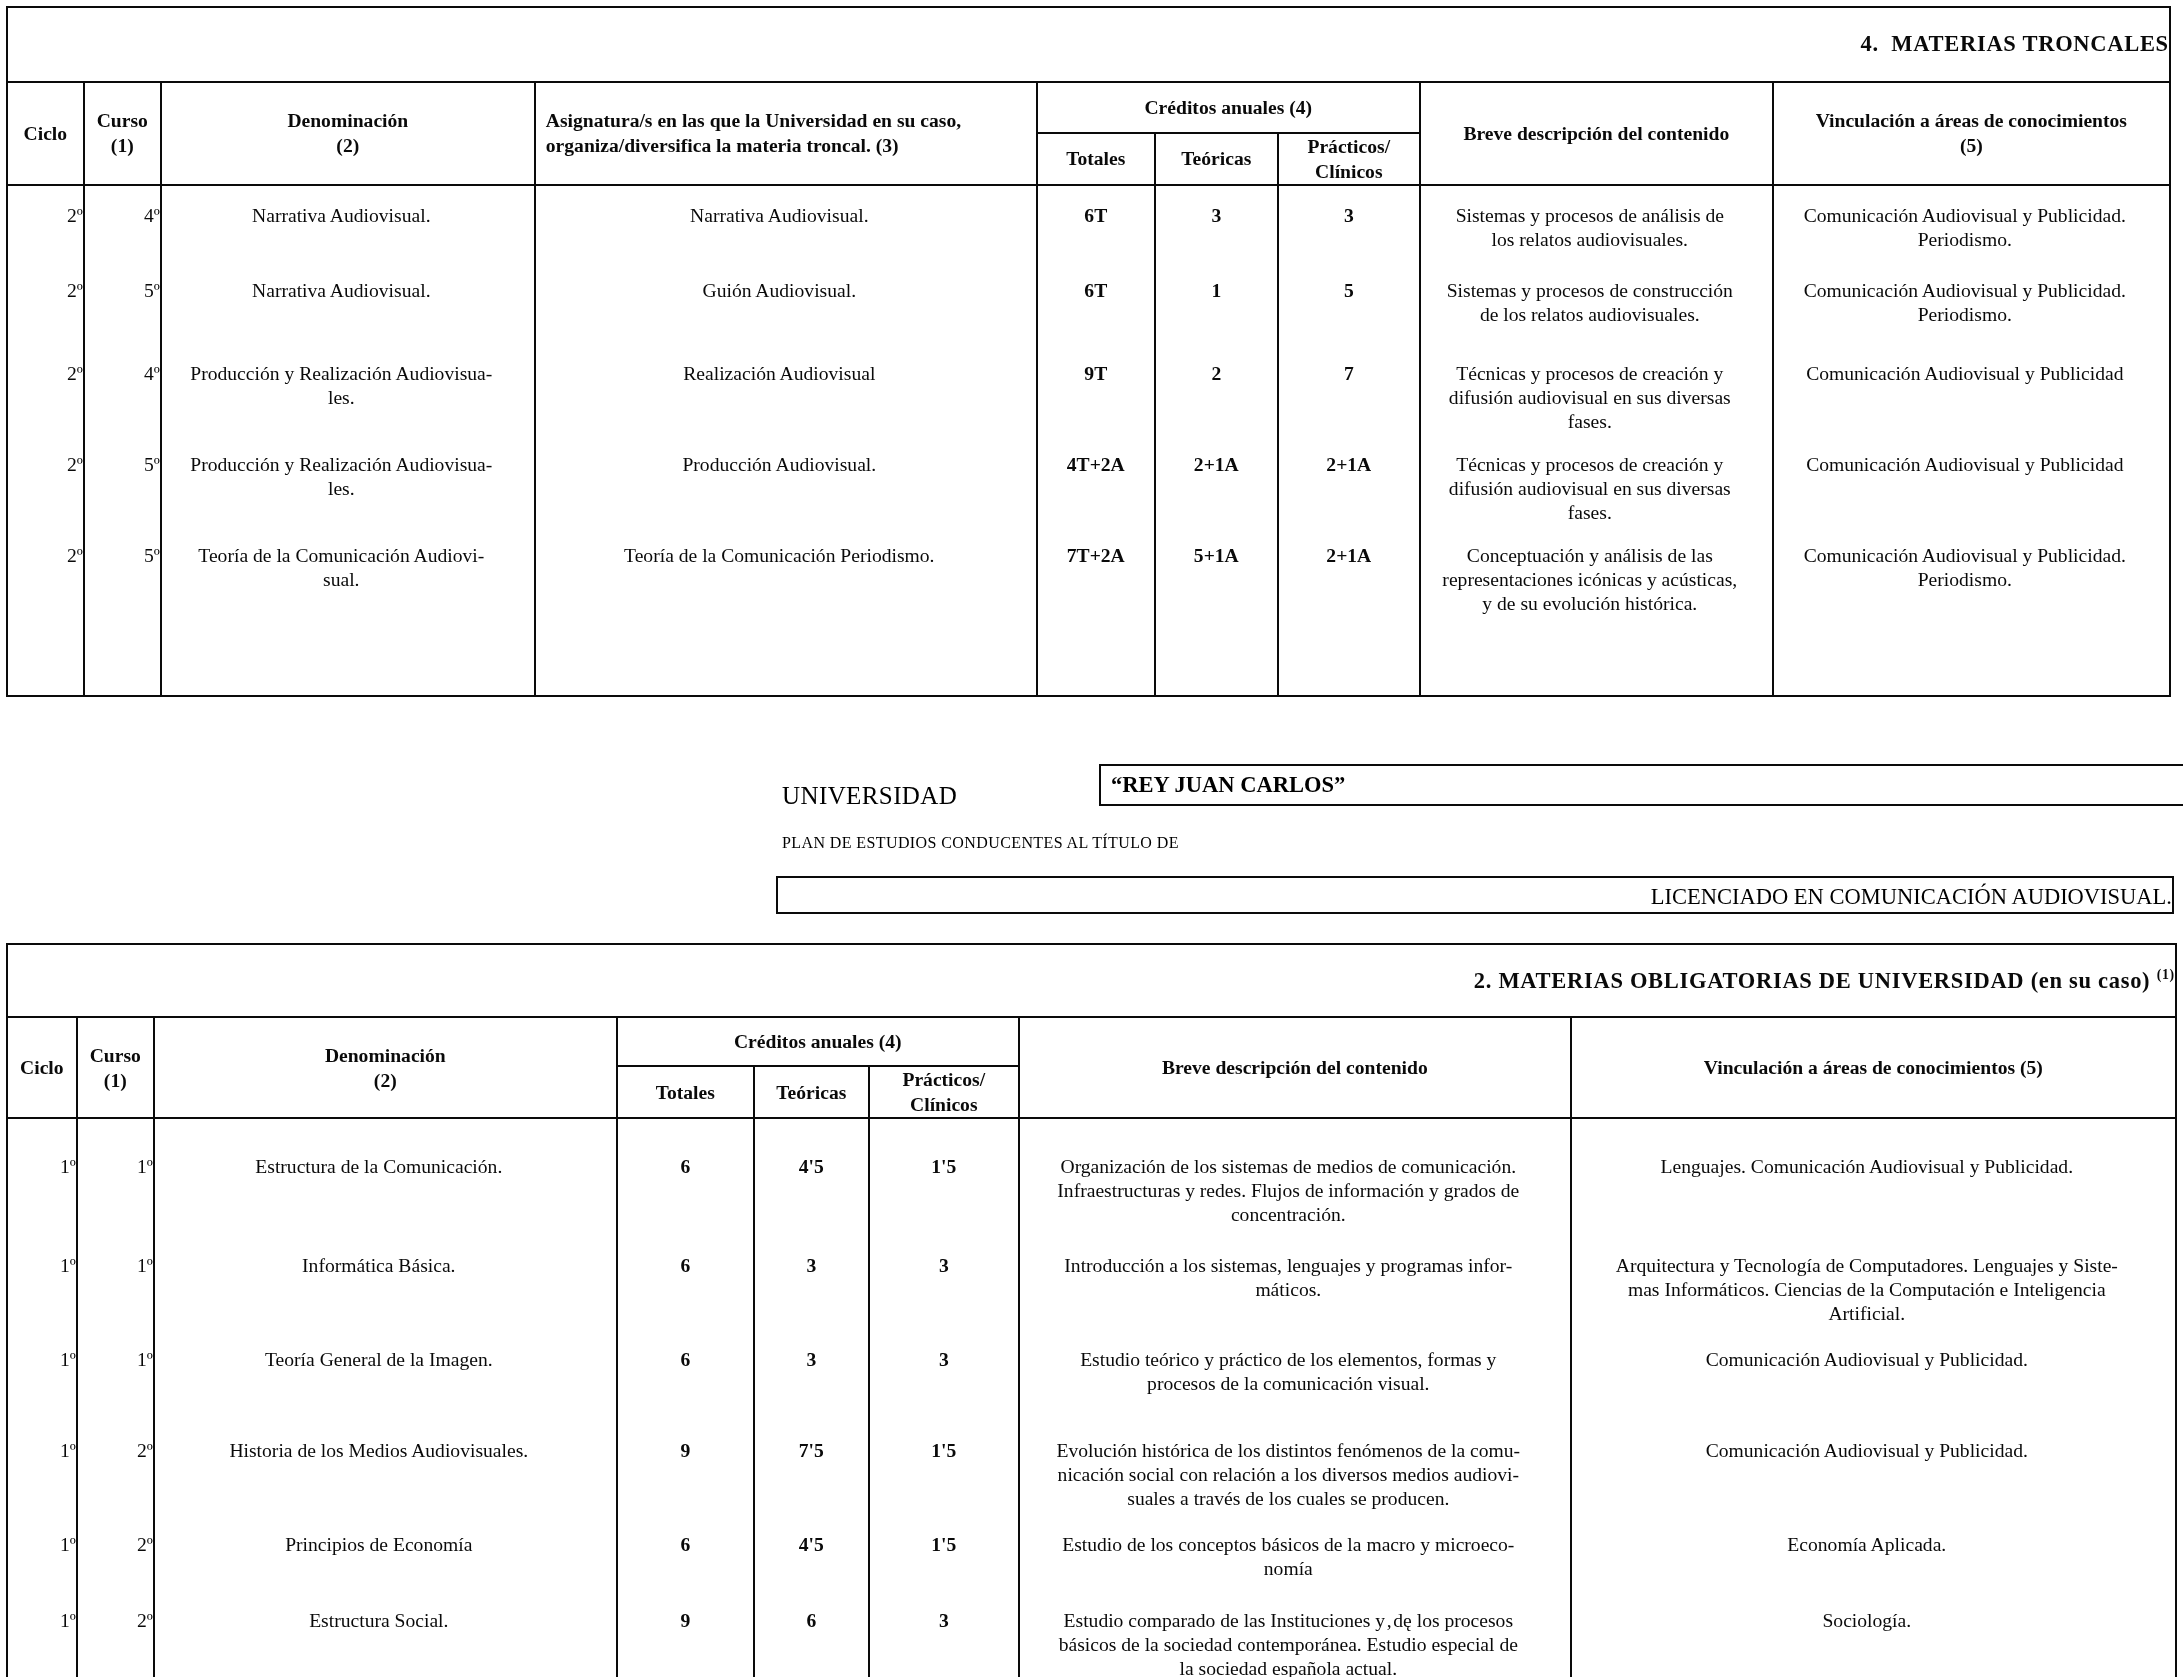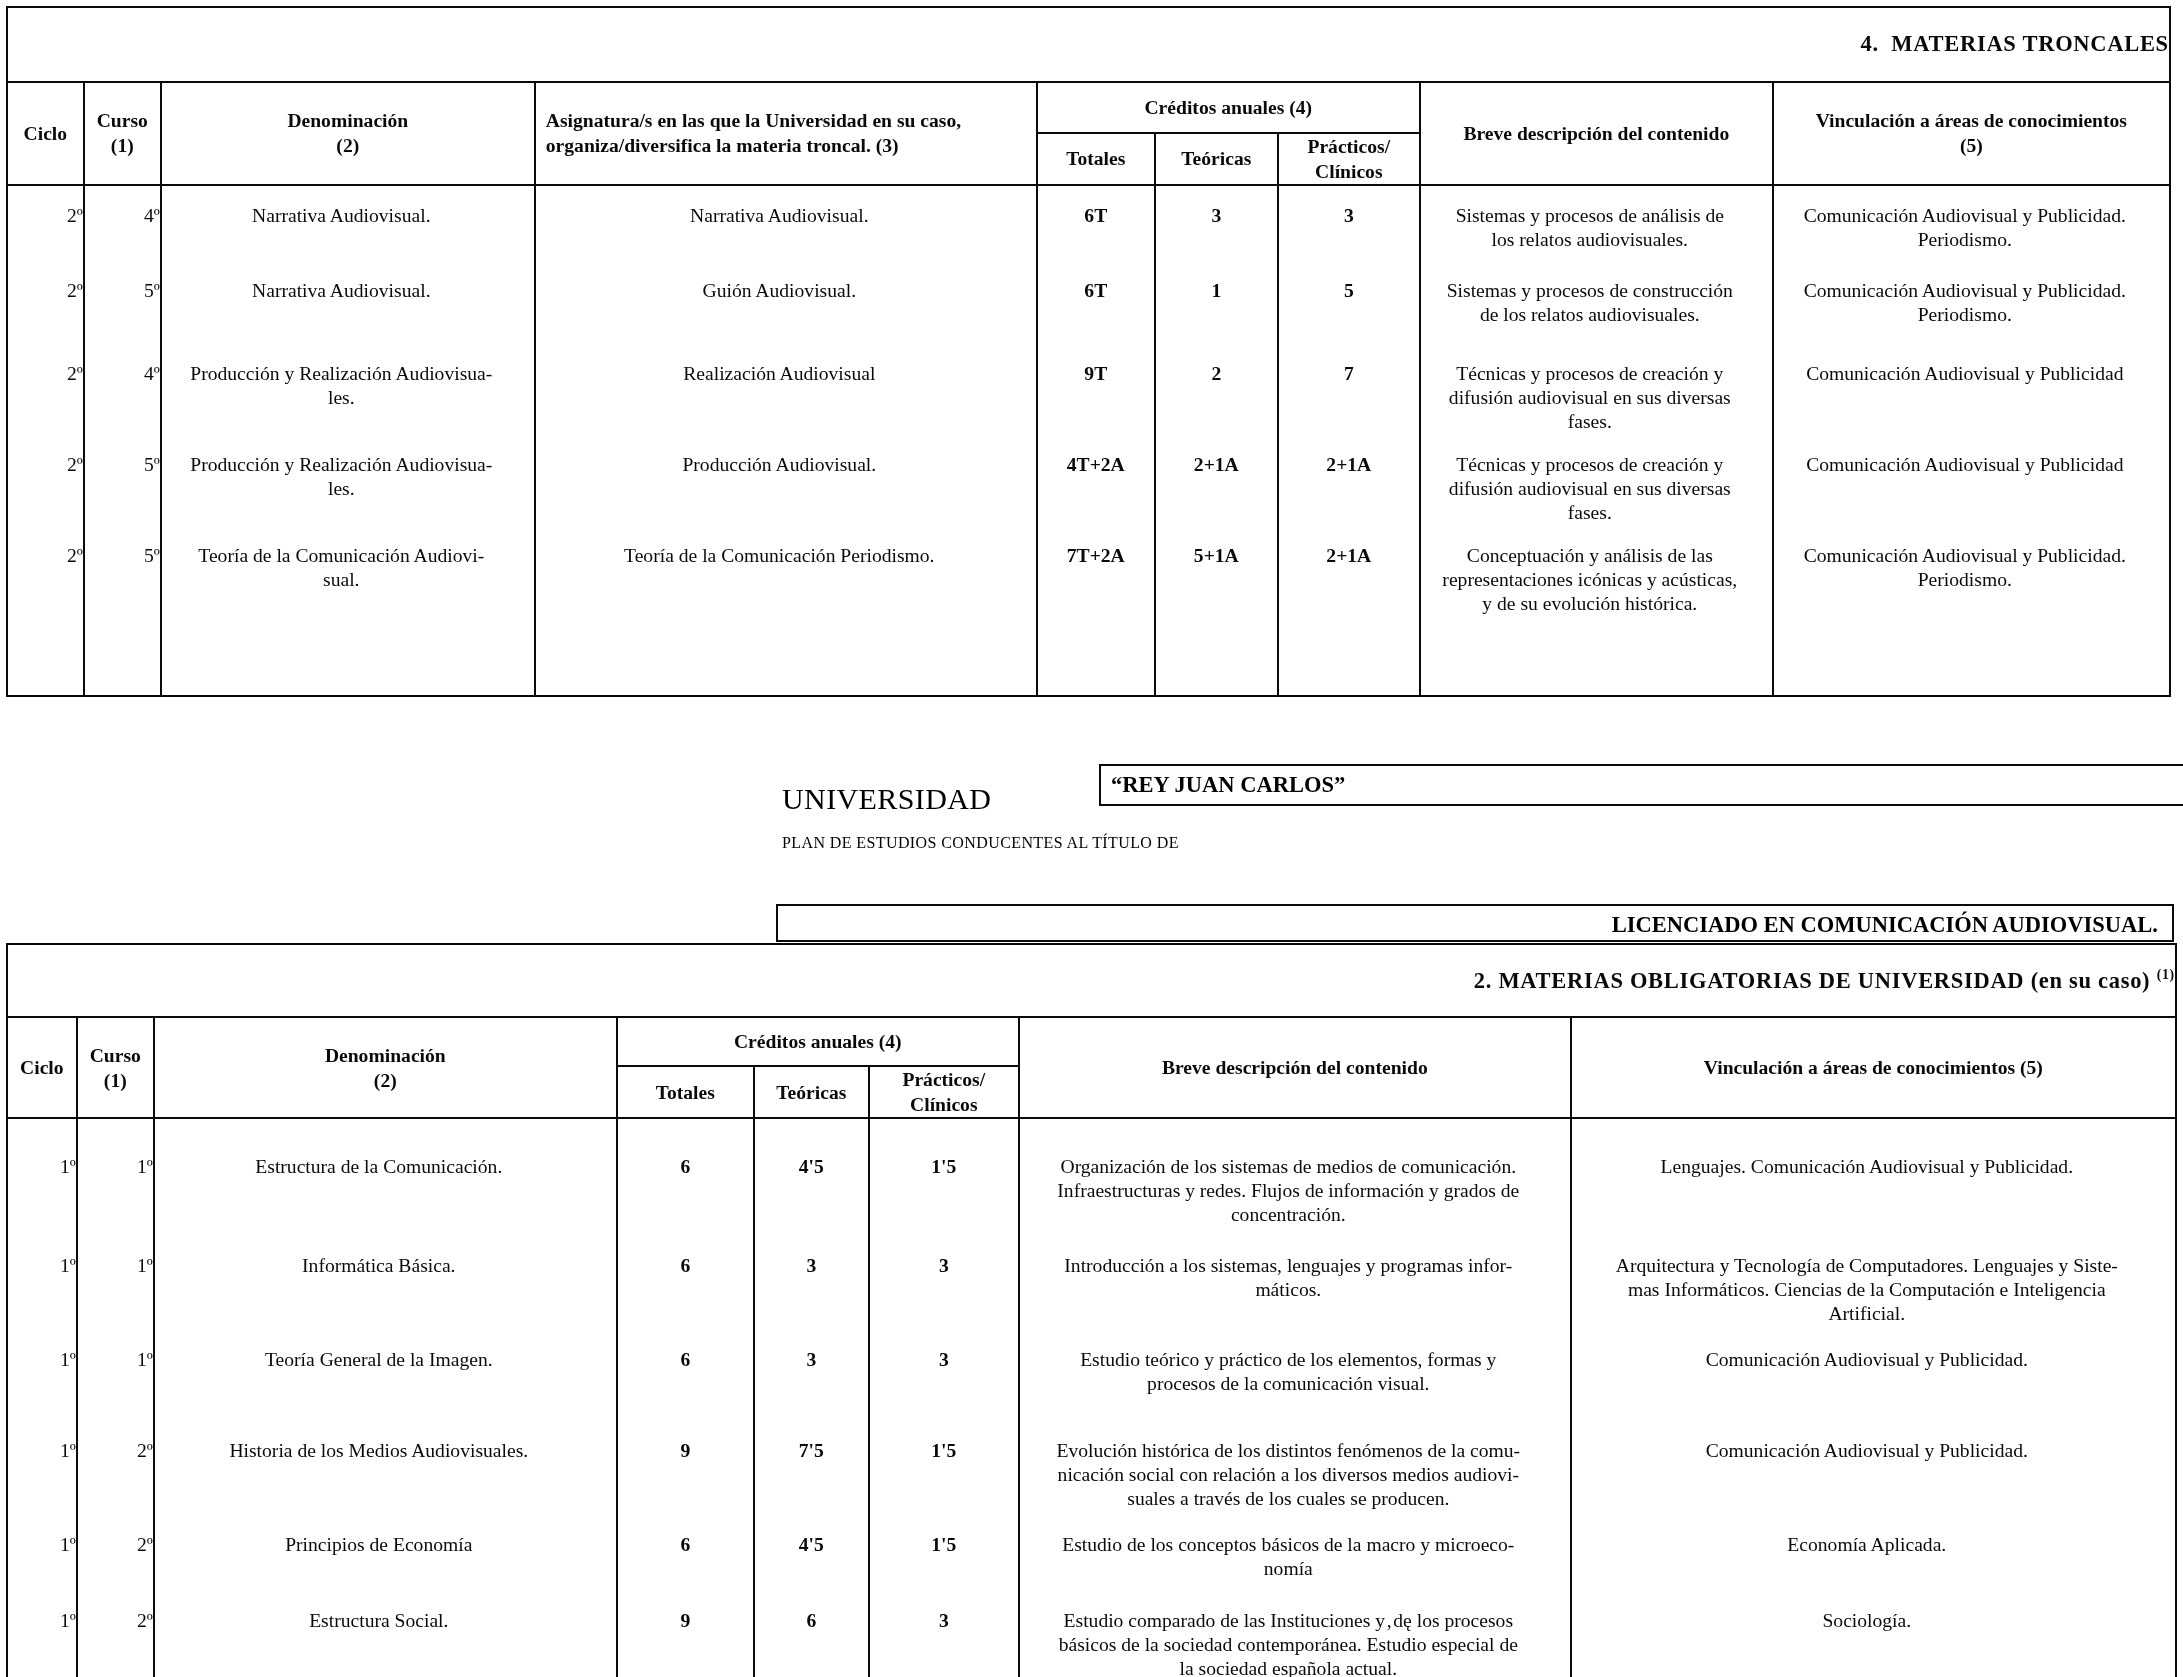--- a/index.html
+++ b/index.html
@@ -67,37 +67,37 @@
   .sup{font-size:13.8px;vertical-align:super;font-weight:bold;}
 
   
   .anexo-line{
     position:absolute;left:7.3px;top:774px;
     font-size:27.6px;white-space:nowrap;
   }
   .anexo-bold{font-weight:bold;}
   .lbl-universidad{
     position:absolute;left:782px;top:782px;
-    font-size:30px;letter-spacing:0.4px;
+    font-size:25px;letter-spacing:0.4px;
   }
   .box-universidad{
     position:absolute;left:1099px;top:764px;width:1075px;height:38px;
     border:2.9px solid #0a0a0a;background:#fff;
     font-size:22.5px;font-weight:bold;line-height:38px;
     padding-left:10px;box-sizing:content-box;
   }
   .lbl-plan{
     position:absolute;left:782px;top:834px;
     font-size:16px;letter-spacing:0.4px;
   }
   .box-titulo{
-    position:absolute;left:776px;top:904px;width:1398px;height:38px;
+    position:absolute;left:776px;top:876px;width:1398px;height:38px;
     border:2.9px solid #0a0a0a;background:#fff;
-    font-size:22.5px;font-weight:bold;line-height:38px;
-    text-align:right;padding-right:14px;box-sizing:border-box;
+    font-size:22.5px;font-weight:normal;line-height:38px;
+    text-align:right;padding-right:0;box-sizing:border-box;
   }
 </style>
 </head>
 <body>
 
 <div class="page">
 
   <table class="tbl t1">
     <colgroup>
       <col style="width:77px">

